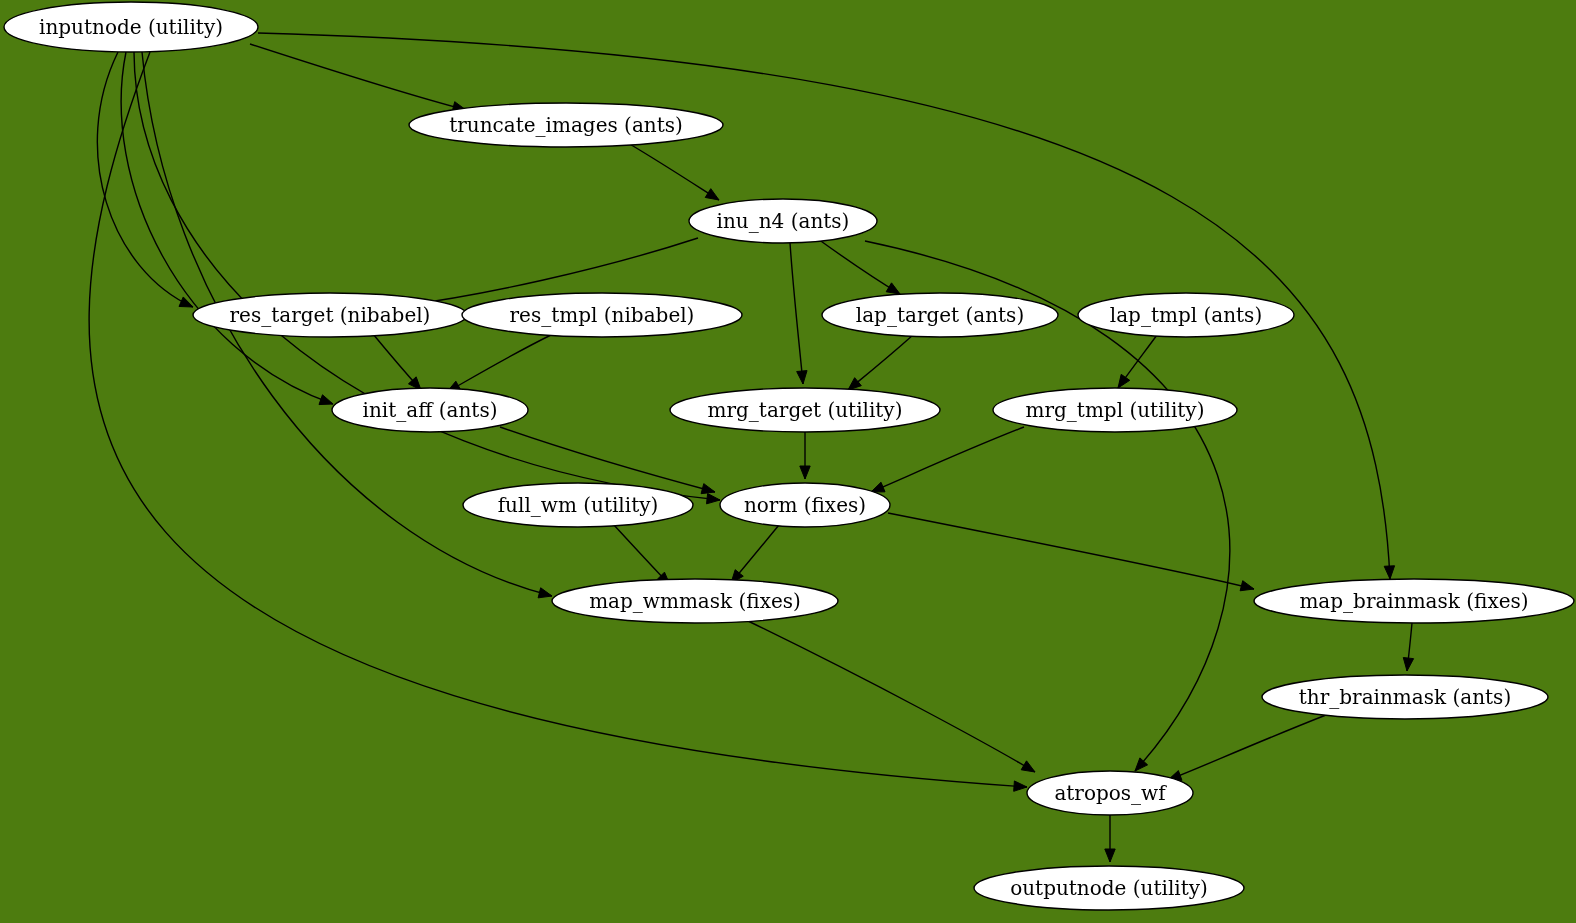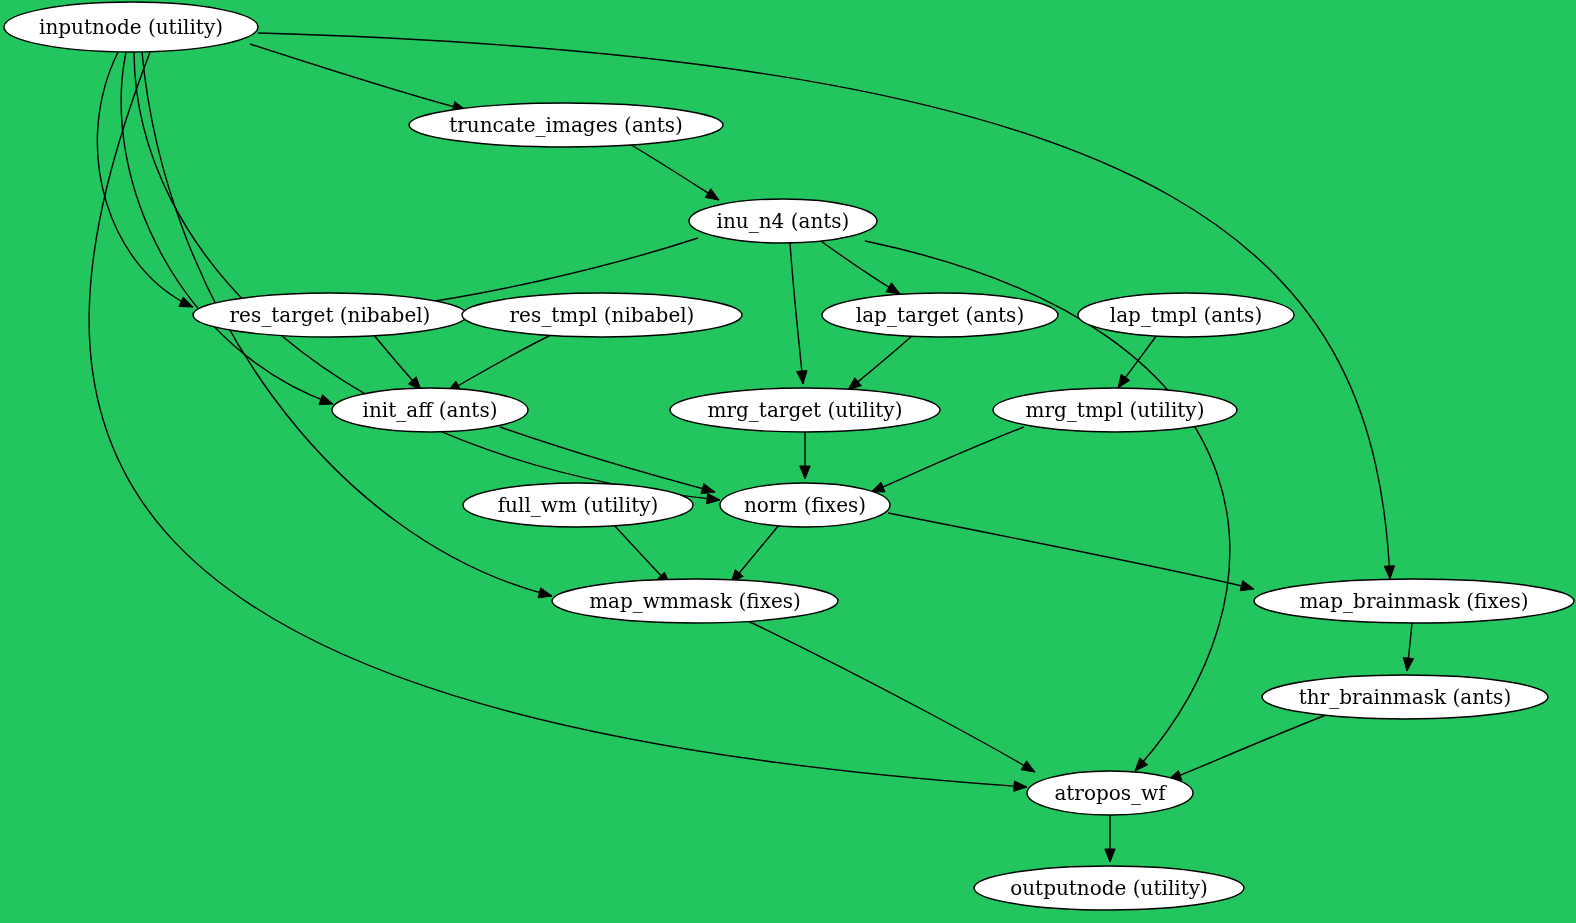--- a/index.html
+++ b/index.html
@@ -4,21 +4,21 @@
 <style>
   html, body {
     margin: 0;
     padding: 0;
     background: #ffffff;
   }
   #canvas {
     position: relative;
     width: 1576px;
     height: 923px;
-    background: #22c55e;
+    background: #4d7c0f;
     overflow: hidden;
   }
   svg#graph {
     display: block;
     width: 1576px;
     height: 923px;
   }
   .node-ellipse {
     fill: #ffffff;
     stroke: #000000;

